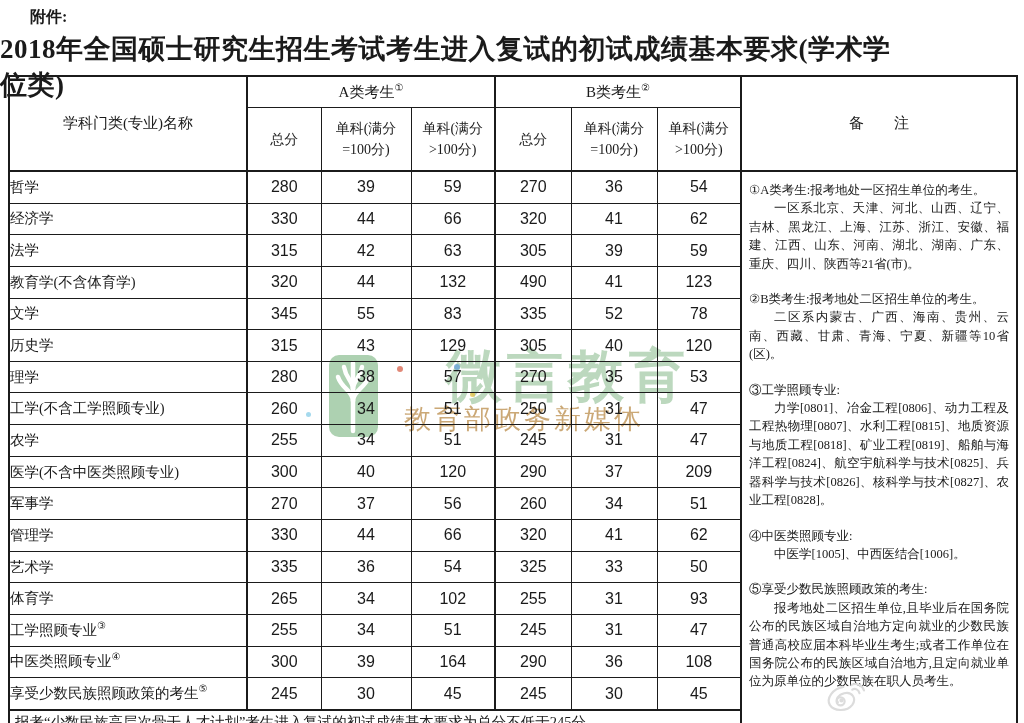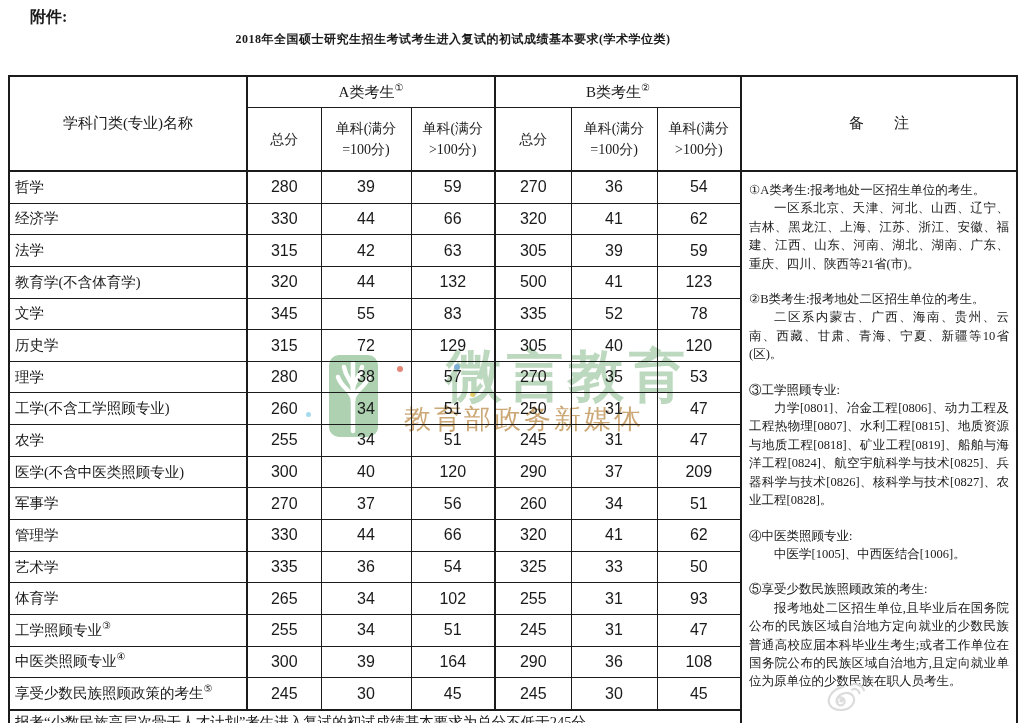--- a/index.html
+++ b/index.html
@@ -2,39 +2,39 @@
 <html><head>
 <meta charset="utf-8">
 <style>
   html,body { margin:0; padding:0; }
   body {
     width:1024px; height:723px; background:#ffffff; position:relative;
     overflow:hidden; color:#1a1a1a;
     font-family:"Liberation Serif", serif;
   }
   .attachment { position:absolute; left:10px; top:7px; font-size:16px; font-weight:bold;margin-left:20px; }
-  .title { position:absolute; left:0; top:31px; width:906px; text-align:center;
-           font-size:12px; font-weight:bold; letter-spacing:0.5px; }
+  .title { position:absolute; left:0; top:31px; width:906px; text-align:left;
+           font-size:27px; font-weight:bold; letter-spacing:0.5px; }
 
   table.score {
     position:absolute; left:8px; top:75px; width:1008px;
     border-collapse:collapse; table-layout:fixed;
     border:2px solid #1b1b1b; z-index:1;
   }
   .score th, .score td { border:1px solid #1b1b1b; padding:0; overflow:hidden; }
   .score .bl2 { border-left:2px solid #1b1b1b; }
   .score thead th { font-weight:normal;border-radius:11px; }
   .score .group-row th { height:30px; font-size:15px; }
   .score th.col1h { font-size:15px; border-bottom:2px solid #1b1b1b; }
   .score th.remhead { font-size:15px; border-bottom:2px solid #1b1b1b; }
   .score th.sub { height:62px; font-size:14px; white-space:pre-line; line-height:1.5;
                   border-bottom:2px solid #1b1b1b; }
   .score sup { font-size:10px; line-height:0; }
   .score tbody td { height:30.65px; }
-  .score td.lbl { font-size:14.5px; text-align:left; padding-left:5px; }
+  .score td.lbl { font-size:14.5px; text-align:left; }
   .score td.num { text-align:center; font-family:"Liberation Sans", sans-serif; font-size:16px; }
   .score td.remarks { vertical-align:top; padding:9px 7px 4px 7px; font-size:12.5px;
                       line-height:18.4px; background:transparent; }
   .score td.remarks p { margin:0; text-align:justify; }
   .score td.remarks p.ind { text-indent:2em; }
   .score td.remarks p.gap { margin-top:17px; }
   .score td.foot { border-top:2px solid #1b1b1b; height:24px; font-size:14.5px;
                    text-align:left; padding-left:5px; }
 
   
@@ -150,37 +150,37 @@
         <td class="num">63</td>
         <td class="num bl2">305</td>
         <td class="num">39</td>
         <td class="num">59</td>
       </tr>
       <tr>
         <td class="lbl">教育学(不含体育学)</td>
         <td class="num bl2">320</td>
         <td class="num">44</td>
         <td class="num">132</td>
-        <td class="num bl2">500</td>
+        <td class="num bl2">490</td>
         <td class="num">41</td>
         <td class="num">123</td>
       </tr>
       <tr>
         <td class="lbl">文学</td>
         <td class="num bl2">345</td>
         <td class="num">55</td>
         <td class="num">83</td>
         <td class="num bl2">335</td>
         <td class="num">52</td>
         <td class="num">78</td>
       </tr>
       <tr>
         <td class="lbl">历史学</td>
         <td class="num bl2">315</td>
-        <td class="num">72</td>
+        <td class="num">43</td>
         <td class="num">129</td>
         <td class="num bl2">305</td>
         <td class="num">40</td>
         <td class="num">120</td>
       </tr>
       <tr>
         <td class="lbl">理学</td>
         <td class="num bl2">280</td>
         <td class="num">38</td>
         <td class="num">57</td>

